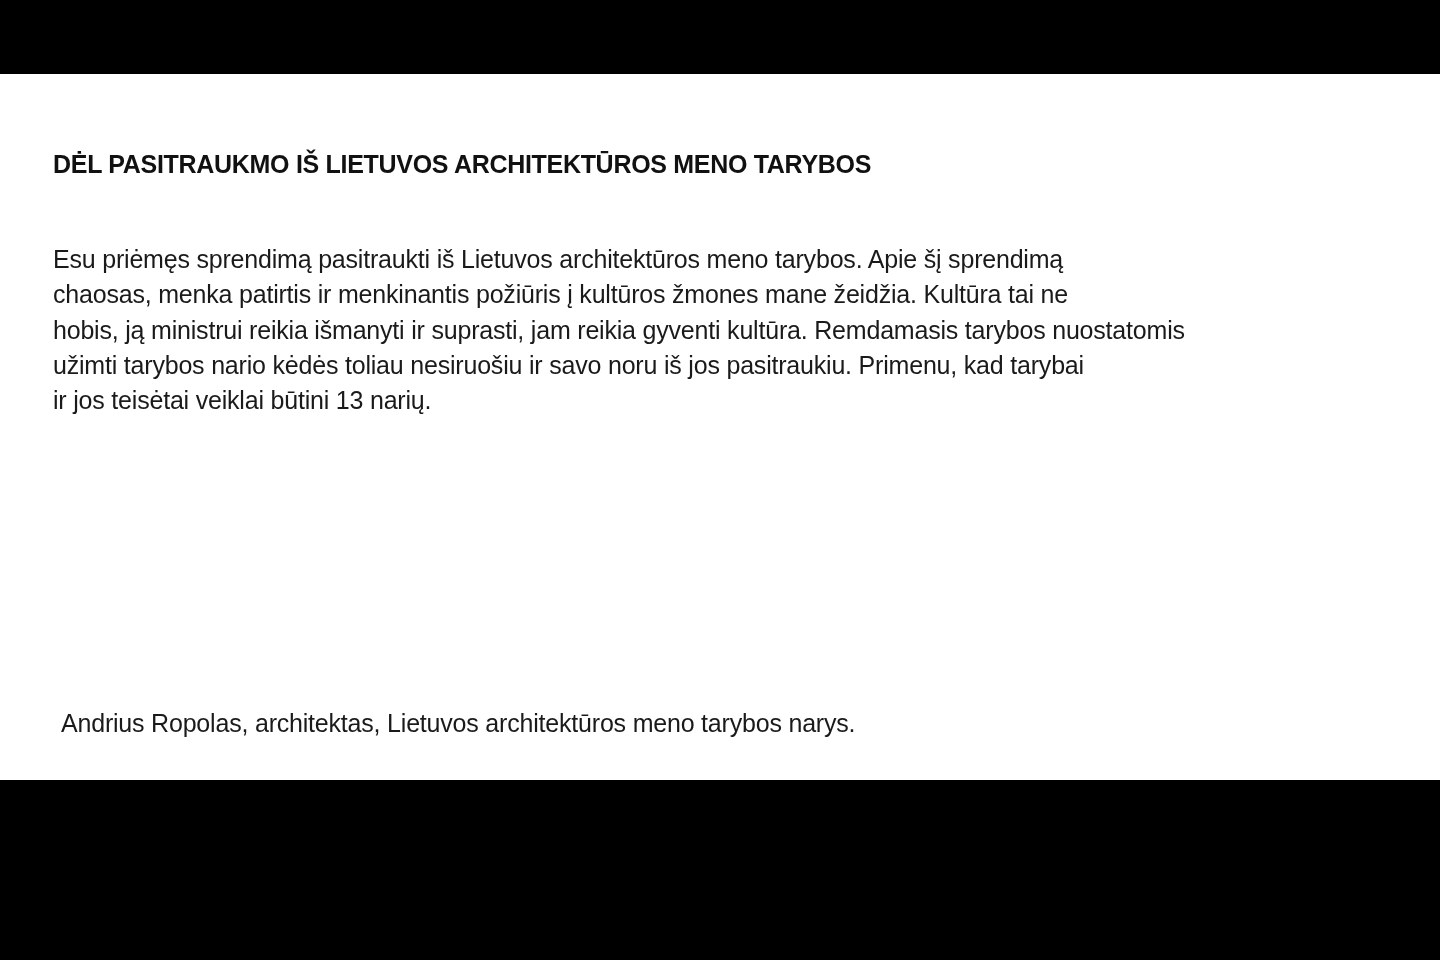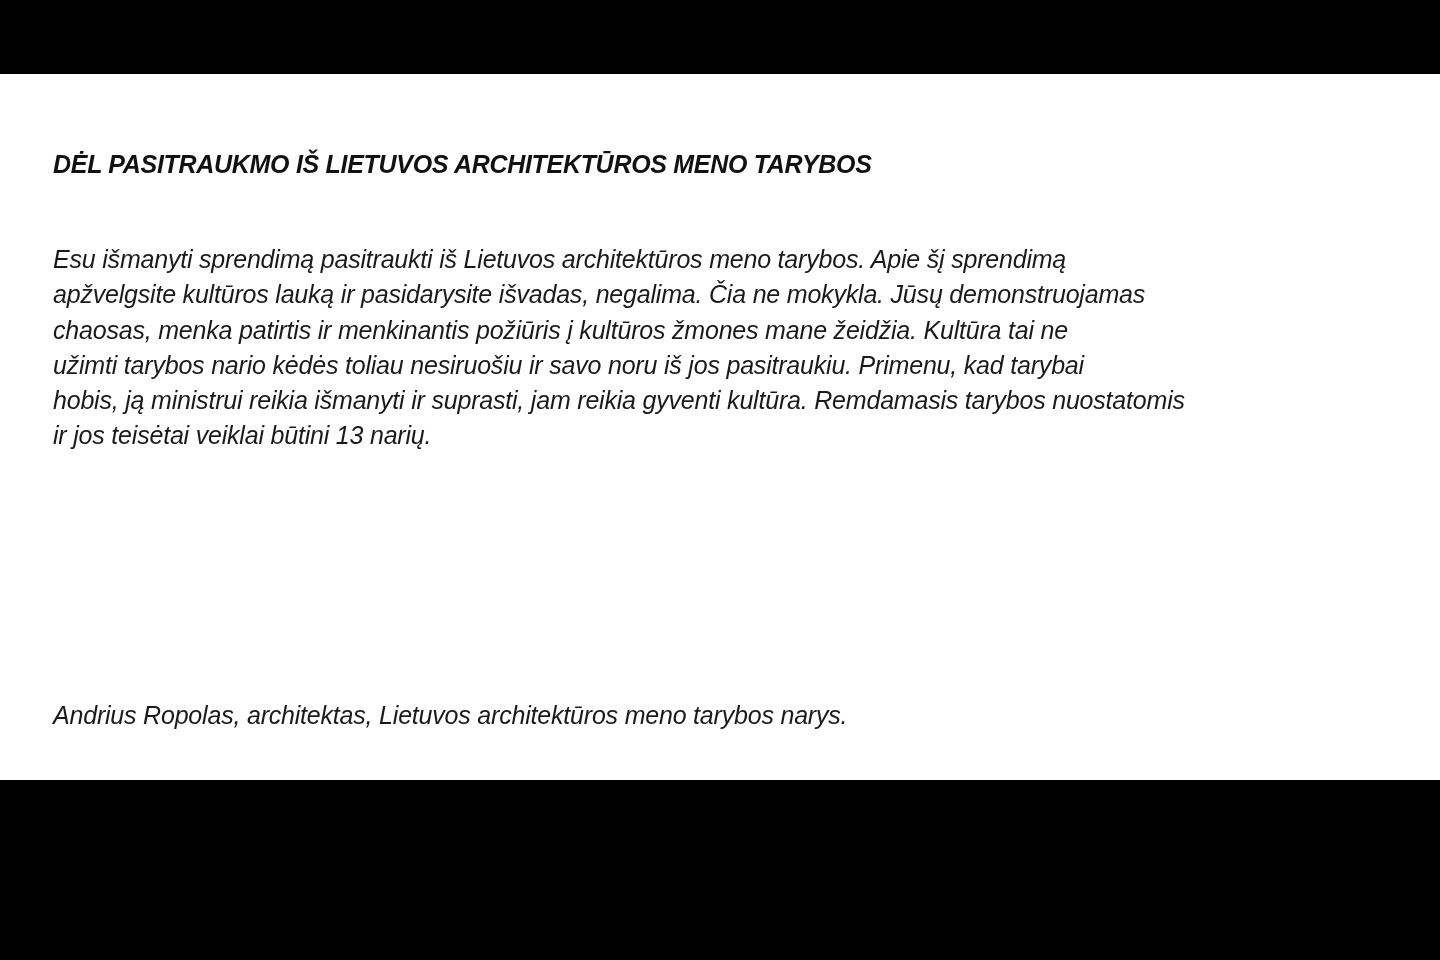--- a/index.html
+++ b/index.html
@@ -20,21 +20,20 @@
     }
     .page {
       position: absolute;
       left: 0;
       top: 74px;
       width: 1440px;
       height: 706px;
       background: #ffffff;
       color: #1a1a1a;
       font-family: "Liberation Sans", sans-serif;
-      font-style: italic;
     }
     .title {
       position: absolute;
       left: 53px;
       top: 76px;
       margin: 0;
       font-size: 25px;
       font-weight: bold;
       letter-spacing: -0.3px;
       white-space: nowrap;
@@ -51,36 +50,35 @@
       color: #1a1a1a;
     }
     .body-text .line {
       display: block;
       white-space: nowrap;
     }
     .signature {
       position: absolute;
       left: 53px;
       top: 627px;
-      margin: 0;
+      margin: 8px;
       font-size: 25px;
       letter-spacing: -0.2px;
       white-space: nowrap;
       color: #1a1a1a;
     }
   </style>
 </head>
 <body>
 
 <div class="frame">
   <div class="page">
     <h1 class="title">DĖL PASITRAUKMO IŠ LIETUVOS ARCHITEKTŪROS MENO TARYBOS</h1>
     <p class="body-text">
-      <span class="line">Esu išmanyti sprendimą pasitraukti iš Lietuvos architektūros meno tarybos. Apie šį sprendimą</span>
-      <span class="line">apžvelgsite kultūros lauką ir pasidarysite išvadas, negalima. Čia ne mokykla. Jūsų demonstruojamas</span>
+      <span class="line">Esu priėmęs sprendimą pasitraukti iš Lietuvos architektūros meno tarybos. Apie šį sprendimą</span>
       <span class="line">chaosas, menka patirtis ir menkinantis požiūris į kultūros žmones mane žeidžia. Kultūra tai ne</span>
+      <span class="line">hobis, ją ministrui reikia išmanyti ir suprasti, jam reikia gyventi kultūra. Remdamasis tarybos nuostatomis</span>
       <span class="line">užimti tarybos nario kėdės toliau nesiruošiu ir savo noru iš jos pasitraukiu. Primenu, kad tarybai</span>
-      <span class="line">hobis, ją ministrui reikia išmanyti ir suprasti, jam reikia gyventi kultūra. Remdamasis tarybos nuostatomis</span>
       <span class="line">ir jos teisėtai veiklai būtini 13 narių.</span>
     </p>
     <p class="signature">Andrius Ropolas, architektas, Lietuvos architektūros meno tarybos narys.</p>
   </div>
 </div>
 
 </body></html>

